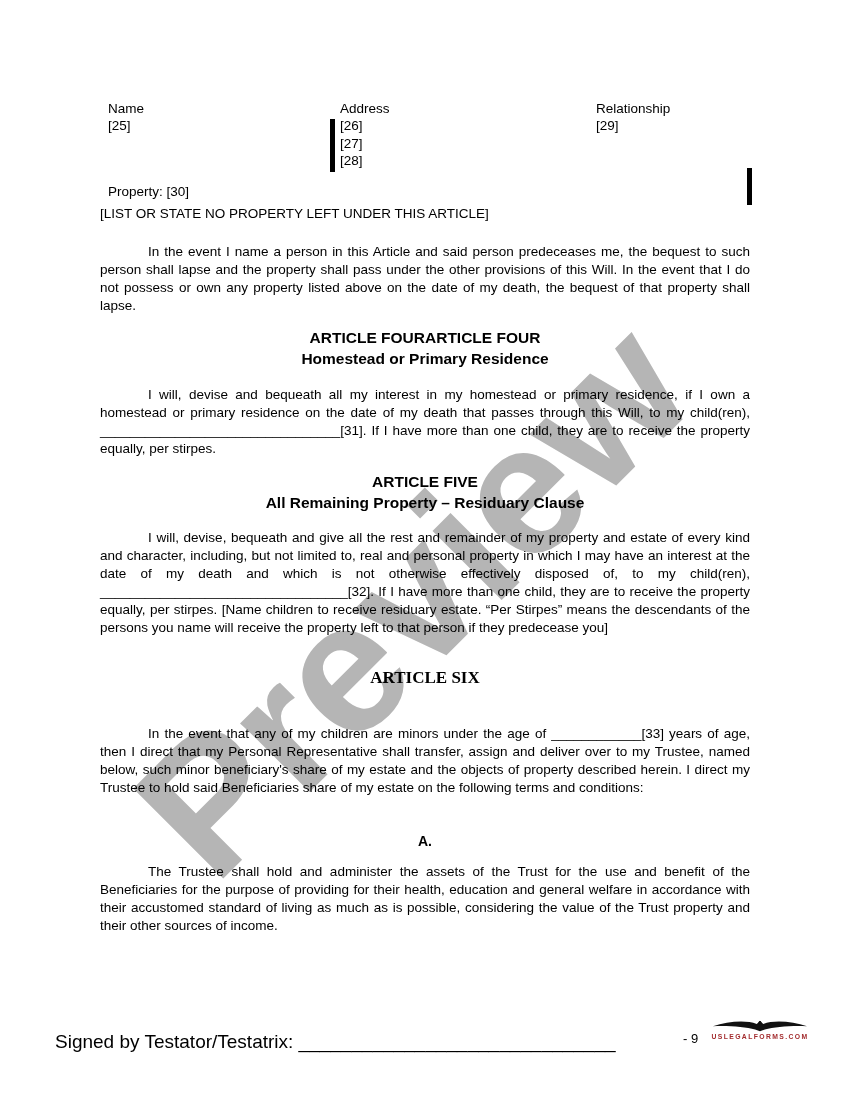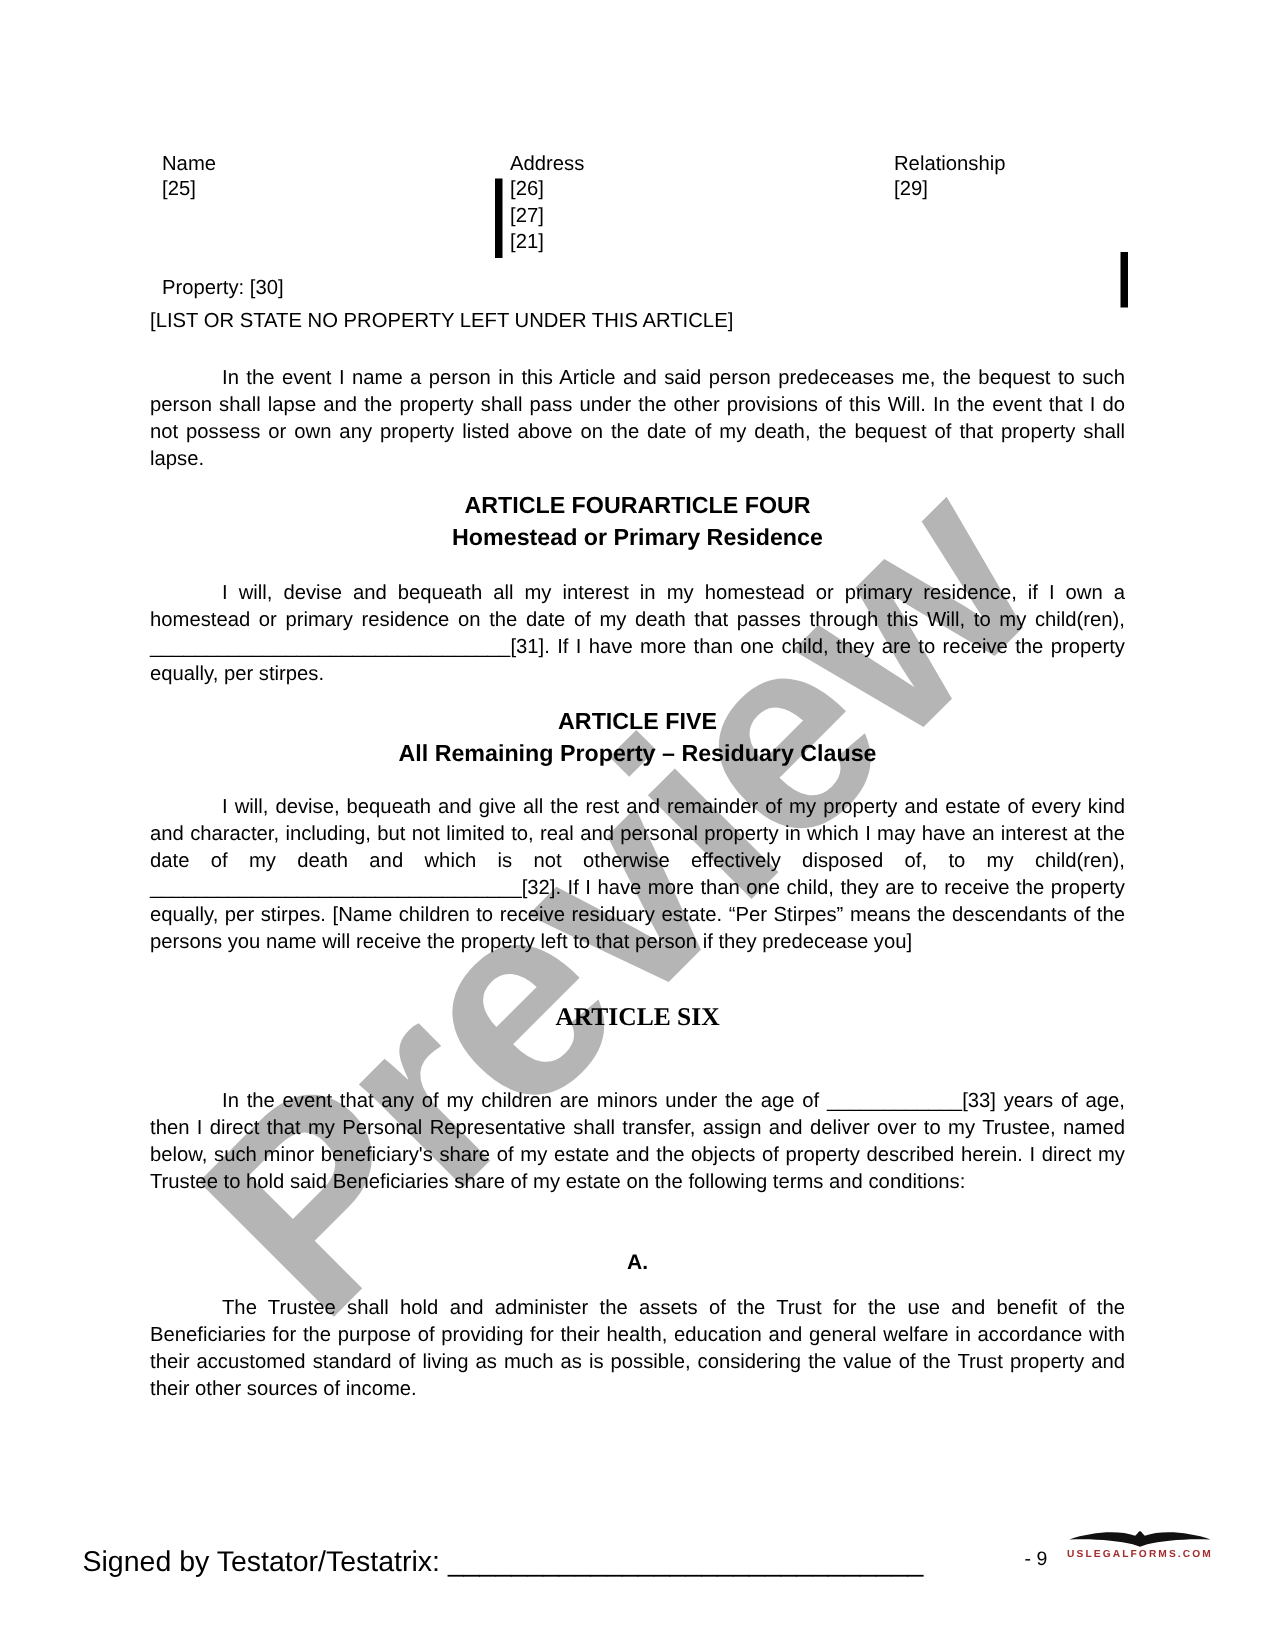--- a/index.html
+++ b/index.html
@@ -79,21 +79,21 @@
 
   <div class="layer fields">
     <div class="col col-name">
       <div>Name</div>
       <div>[25]</div>
     </div>
     <div class="col col-address">
       <div>Address</div>
       <div>[26]</div>
       <div>[27]</div>
-      <div>[21]</div>
+      <div>[28]</div>
     </div>
     <div class="col col-relationship">
       <div>Relationship</div>
       <div>[29]</div>
     </div>
   </div>
 
   <div class="vbar vbar-address"></div>
   <div class="vbar vbar-right"></div>
 

